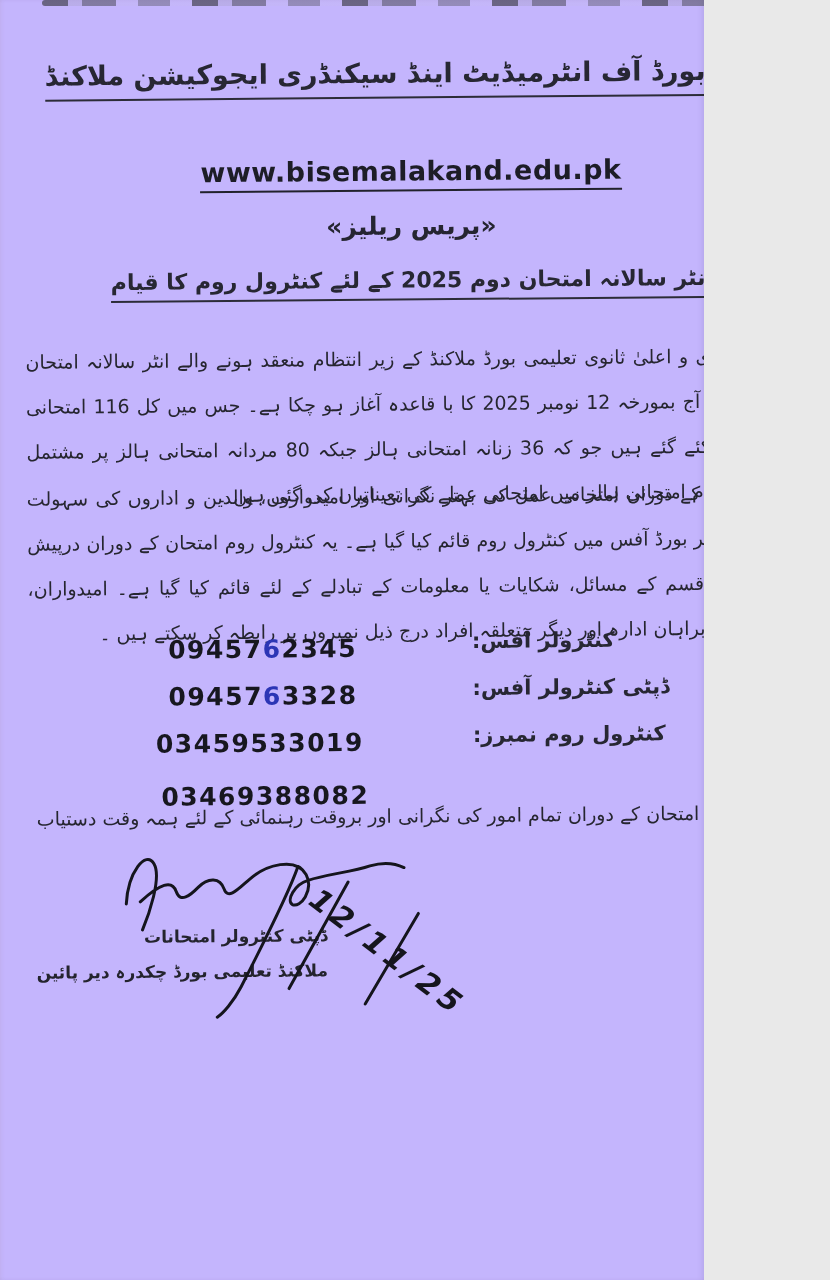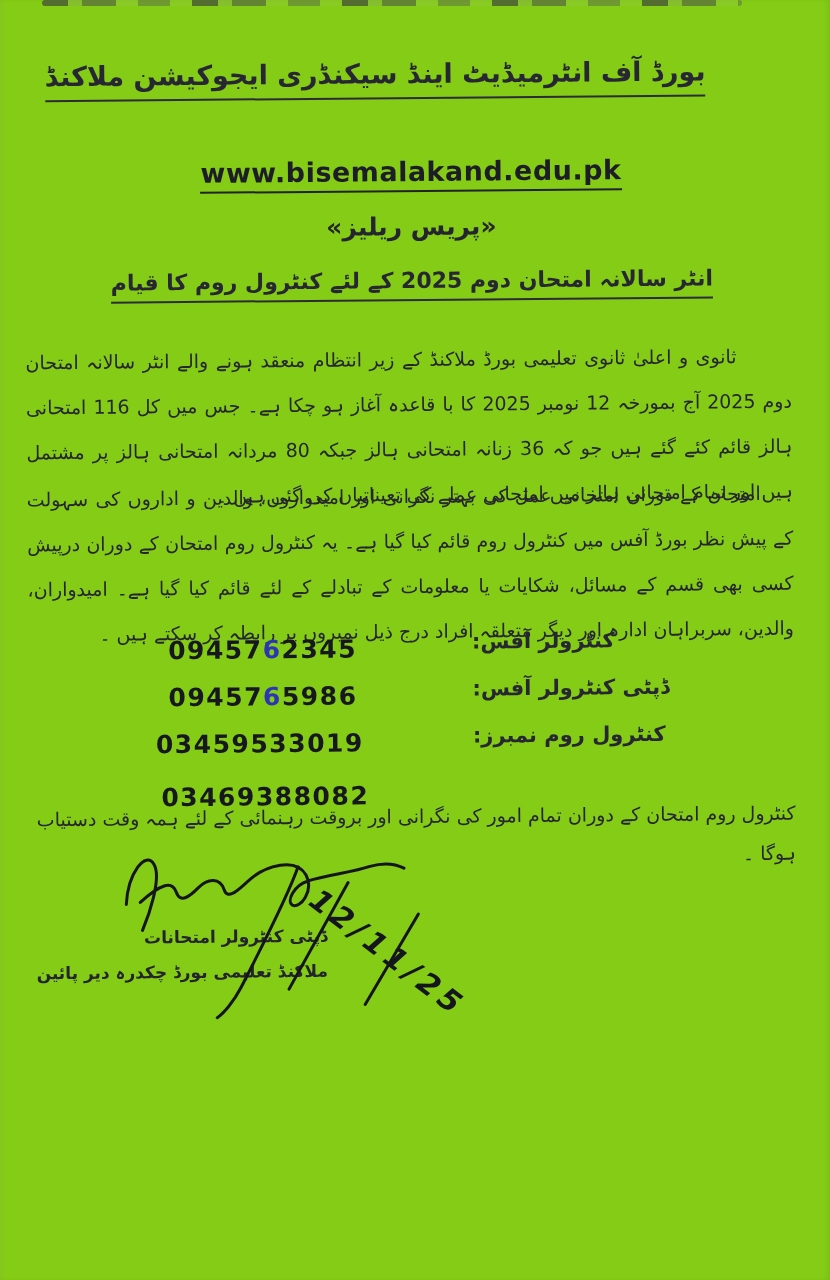--- a/index.html
+++ b/index.html
@@ -4,22 +4,22 @@
 <style>
   html,body{margin:0;padding:0;}
   body{
     width:830px;height:1280px;
     background:#e9e9e9;
     font-family:"DejaVu Sans",sans-serif;
     overflow:hidden;
   }
   .page{
     position:relative;
-    width:830px;height:1280px;
-    background:#84cc16;
+    width:704px;height:1280px;
+    background:#c4b5fd;
     box-shadow:inset -4px 0 6px -3px rgba(0,0,0,.10), inset 3px 0 5px -3px rgba(160,120,120,.18);
     overflow:hidden;
   }
   
   .top-smudge{
     position:absolute;top:0;left:42px;width:700px;height:6px;
     background:repeating-linear-gradient(90deg,
       rgba(55,55,62,.85) 0 26px, rgba(140,140,148,.25) 26px 40px,
       rgba(70,70,78,.7) 40px 74px, rgba(190,190,195,.12) 74px 96px,
       rgba(80,80,88,.55) 96px 128px, rgba(200,200,205,.1) 128px 150px);
@@ -120,21 +120,21 @@
 
     <p class="para p1">ثانوی و اعلیٰ ثانوی تعلیمی بورڈ ملاکنڈ کے زیر انتظام منعقد ہونے والے انٹر سالانہ امتحان دوم 2025 آج بمورخہ 12 نومبر 2025 کا با قاعدہ آغاز ہو چکا ہے۔ جس میں کل 116 امتحانی ہالز قائم کئے گئے ہیں جو کہ 36 زنانہ امتحانی ہالز جبکہ 80 مردانہ امتحانی ہالز پر مشتمل ہیں اور تمام امتحانی ہالز میں امتحانی عملے کی تعیناتیاں کی گئی ہیں ۔</p>
     <p class="para p2">امتحان کے دوران امتحانی عمل کی بہتر نگرانی اور امیدواروں، والدین و اداروں کی سہولت کے پیش نظر بورڈ آفس میں کنٹرول روم قائم کیا گیا ہے۔ یہ کنٹرول روم امتحان کے دوران درپیش کسی بھی قسم کے مسائل، شکایات یا معلومات کے تبادلے کے لئے قائم کیا گیا ہے۔ امیدواران، والدین، سربراہان ادارہ اور دیگر متعلقہ افراد درج ذیل نمبروں پر رابطہ کر سکتے ہیں ۔</p>
 
     <div class="contacts">
       <div class="contact-row">
         <div class="number"><span>09457</span><span class="blue-digit">6</span><span>2345</span></div>
         <div class="label">کنٹرولر آفس:</div>
       </div>
       <div class="contact-row">
-        <div class="number"><span>09457</span><span class="blue-digit">6</span><span>5986</span></div>
+        <div class="number"><span>09457</span><span class="blue-digit">6</span><span>3328</span></div>
         <div class="label">ڈپٹی کنٹرولر آفس:</div>
       </div>
       <div class="contact-row">
         <div class="number"><span>03459533019</span></div>
         <div class="label">کنٹرول روم نمبرز:</div>
       </div>
       <div class="contact-row">
         <div class="number"><span>03469388082</span></div>
       </div>
     </div>

